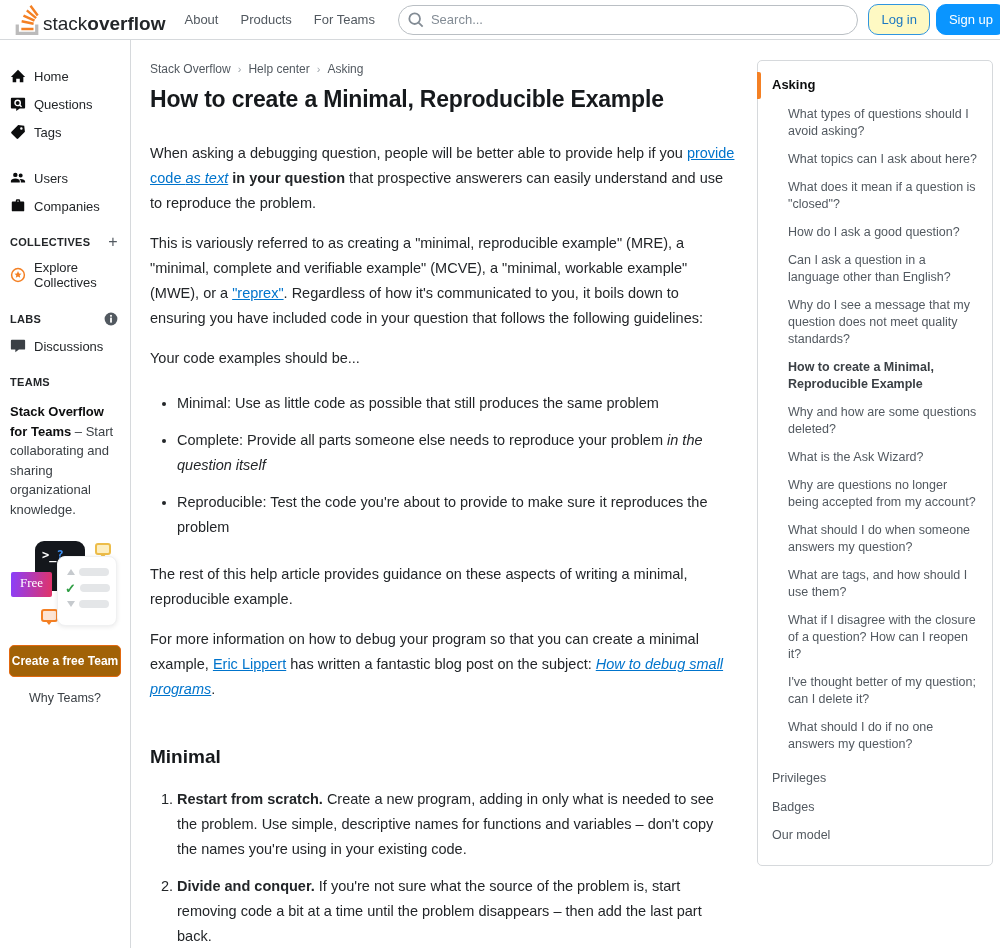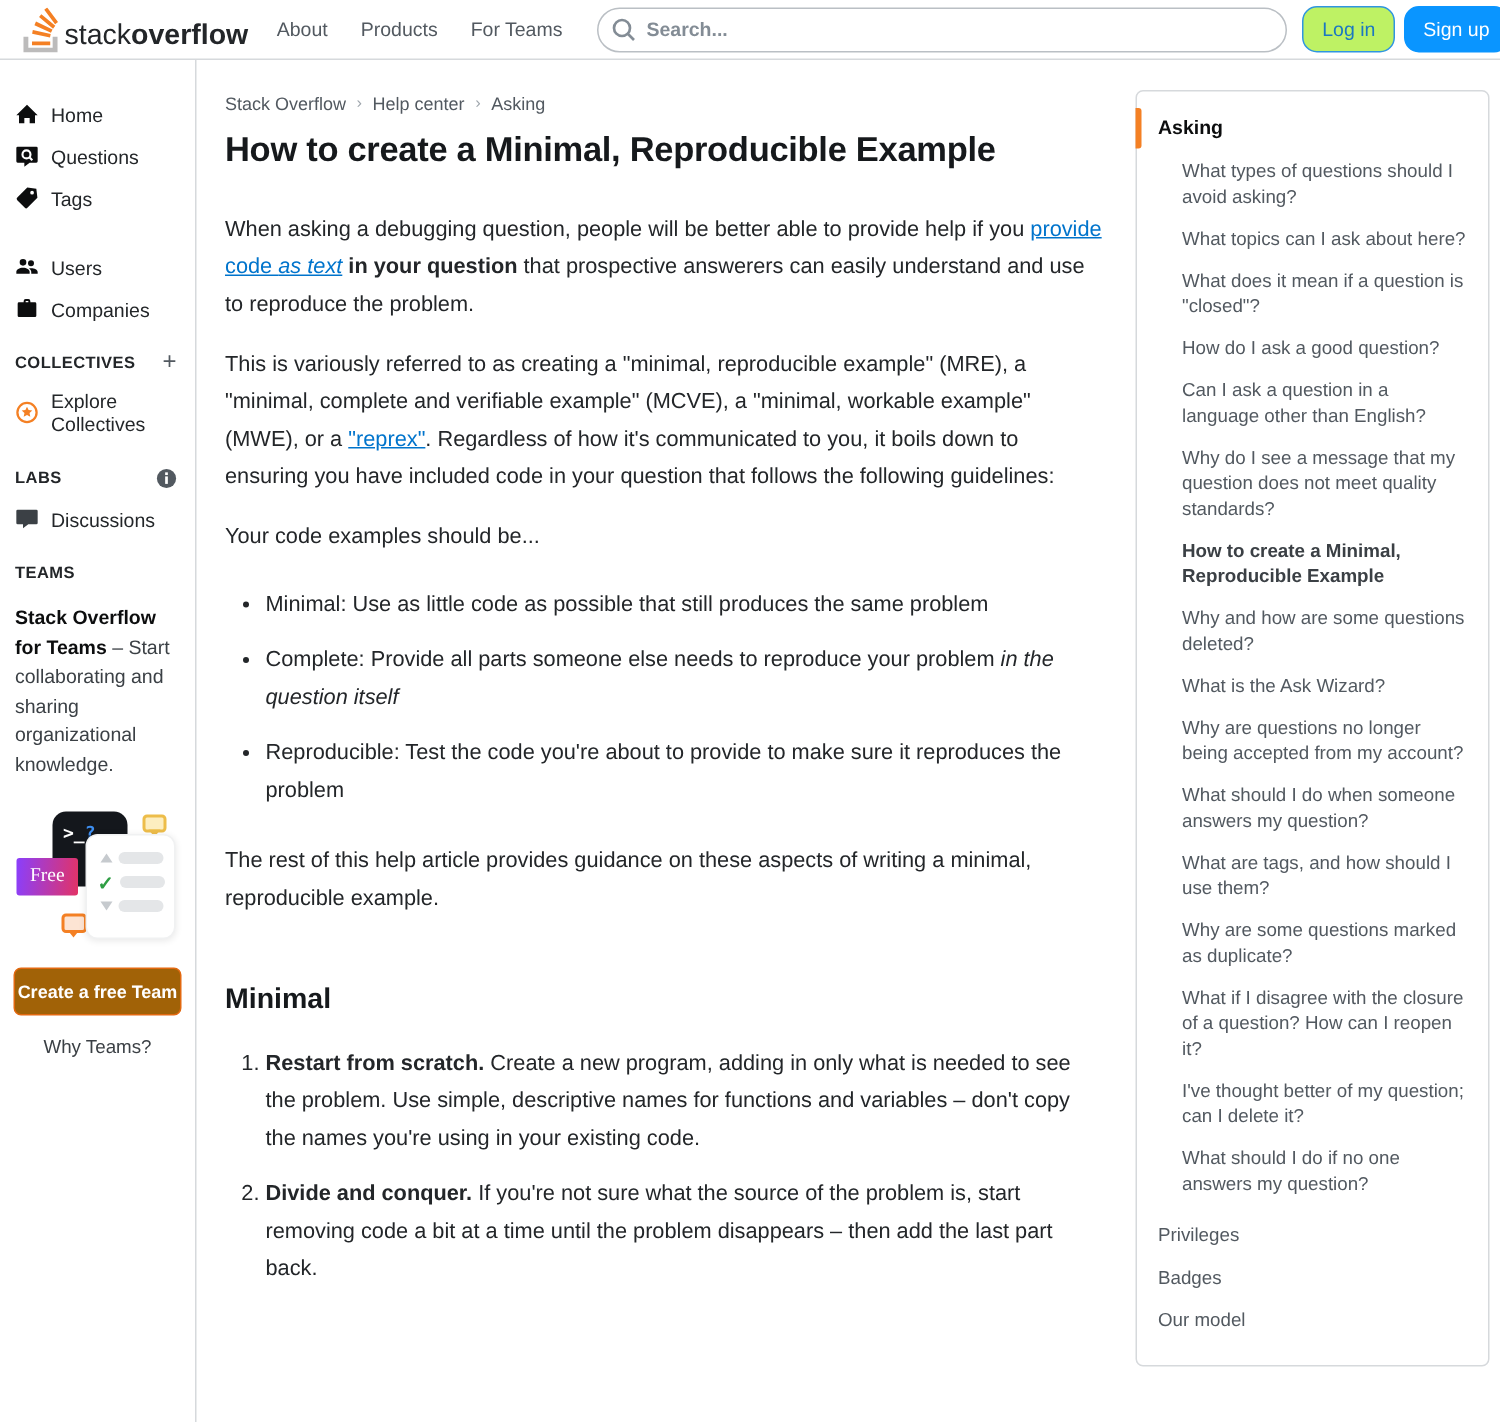--- a/index.html
+++ b/index.html
@@ -21,27 +21,26 @@
   .topnav { display:flex; align-items:center; }
   .topnav a {
     font-size:13px; color:#525960; padding:7px 11px; border-radius:16px; white-space:nowrap;
   }
   .searchwrap { flex:1; position:relative; margin:0 10px 0 12px; }
   .searchwrap svg { position:absolute; left:10px; top:7px; }
   .search-input {
     width:100%; height:30px; border:1px solid #babfc4; border-radius:16px;
     padding:0 10px 0 32px; font-size:13px; color:#3b4045; outline:none;
     font-family:"Liberation Sans", sans-serif;
-    font-weight:bold;
   }
   .search-input::placeholder { color:#838c95; }
   .auth { display:flex; gap:6px; align-items:center; }
   .btn { font-size:13px; padding:7px 12px; border-radius:10px; white-space:nowrap;
          font-family:"Liberation Sans", sans-serif; cursor:pointer; }
-  .btn-login { background:#bef264; border:1px solid #2f95e0; color:#1b77c2; }
+  .btn-login { background:#fef9c3; border:1px solid #2f95e0; color:#1b77c2; }
   .btn-signup { background:#0a95ff; border:1px solid #0a95ff; color:#fff; margin-right:-6px; }
 
   
   .layout { display:flex; height:908px; }
 
   
   .lsb { width:131px; min-width:131px; border-right:1px solid #d6d9dc; padding-top:22px; font-size:13px; }
   .nav-item { display:flex; align-items:center; gap:8px; padding:6px 4px 6px 10px; color:#232629; cursor:pointer; }
   .nav-item svg { flex:none; }
   .gap18 { height:18px; }
@@ -264,20 +263,21 @@
       <p><span>Your code examples should be...</span></p>
 
       <ul>
         <li><span>Minimal: Use as little code as possible that still produces the same problem</span></li>
         <li><span>Complete: Provide all parts someone else needs to reproduce your problem </span><em>in the question itself</em></li>
         <li><span>Reproducible: Test the code you're about to provide to make sure it reproduces the problem</span></li>
       </ul>
 
       <p><span>The rest of this help article provides guidance on these aspects of writing a minimal, reproducible example.</span></p>
 
+      <p><span>For more information on how to debug your program so that you can create a minimal example, </span><a class="lnk">Eric Lippert</a><span> has written a fantastic blog post on the subject: </span><a class="lnk"><em>How to debug small programs</em></a><span>.</span></p>
 
       <h2>Minimal</h2>
       <ol>
         <li><b>Restart from scratch.</b><span> Create a new program, adding in only what is needed to see the problem. Use simple, descriptive names for functions and variables – don't copy the names you're using in your existing code.</span></li>
         <li><b>Divide and conquer.</b><span> If you're not sure what the source of the problem is, start removing code a bit at a time until the problem disappears – then add the last part back.</span></li>
       </ol>
 
     </div>
   </main>
 
@@ -293,21 +293,20 @@
           <a class="rs-q">What does it mean if a question is "closed"?</a>
           <a class="rs-q">How do I ask a good question?</a>
           <a class="rs-q">Can I ask a question in a language other than English?</a>
           <a class="rs-q">Why do I see a message that my question does not meet quality standards?</a>
           <a class="rs-q current">How to create a Minimal, Reproducible Example</a>
           <a class="rs-q">Why and how are some questions deleted?</a>
           <a class="rs-q">What is the Ask Wizard?</a>
           <a class="rs-q">Why are questions no longer being accepted from my account?</a>
           <a class="rs-q">What should I do when someone answers my question?</a>
           <a class="rs-q">What are tags, and how should I use them?</a>
-          <a class="rs-q">Why are some questions marked as duplicate?</a>
           <a class="rs-q">What if I disagree with the closure of a question? How can I reopen it?</a>
           <a class="rs-q">I've thought better of my question; can I delete it?</a>
           <a class="rs-q">What should I do if no one answers my question?</a>
         </div>
       <div class="rs-cats">
           <a class="rs-cat">Privileges</a>
           <a class="rs-cat">Badges</a>
           <a class="rs-cat">Our model</a>
         </div>
     </aside>

